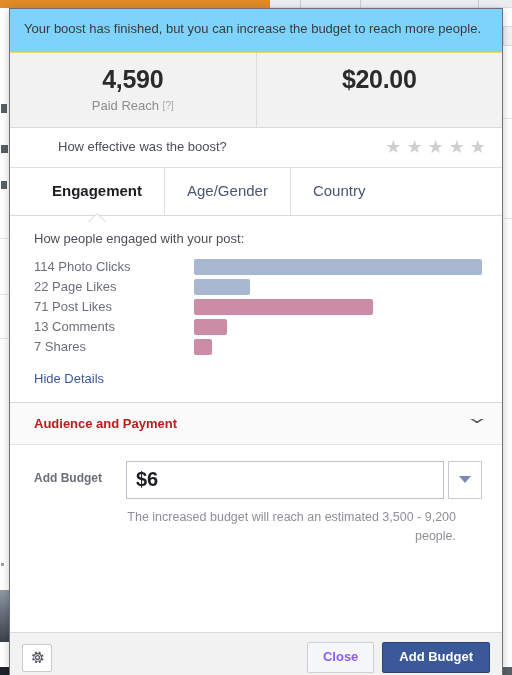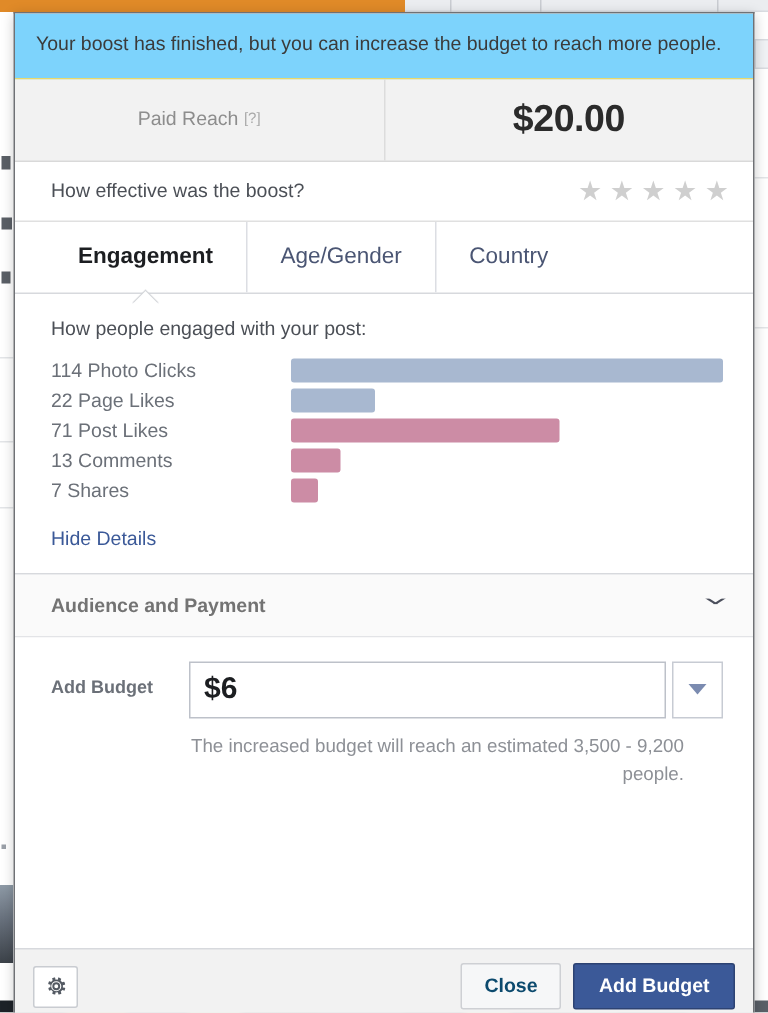--- a/index.html
+++ b/index.html
@@ -168,20 +168,21 @@
     display: flex;
     align-items: center;
     justify-content: space-between;
     padding: 10px 16px 11px 24px;
     border-bottom: 1px solid #e0e0e0;
     background: #ffffff;
   }
   .rating-question {
     font-size: 13px;
     color: #4b4f56;
+    margin-left: 24px;
   }
   .stars {
     display: flex;
     gap: 5px;
   }
   .star {
     font-size: 18px;
     line-height: 1;
     color: #cfcfcf;
     cursor: pointer;
@@ -277,21 +278,21 @@
     display: flex;
     align-items: center;
     justify-content: space-between;
     padding: 13px 18px 13px 24px;
     background: #fafafa;
     border-bottom: 1px solid #e3e4e7;
   }
   .audience-title {
     font-size: 13px;
     font-weight: bold;
-    color: #737373;
+    color: #b91c1c;
   }
   .chevron-down {
     width: 14px; height: 9px;
     position: relative;
   }
   .chevron-down::before,
   .chevron-down::after {
     content: "";
     position: absolute;
     top: 0;
@@ -403,21 +404,21 @@
     font-size: 13px;
     font-weight: bold;
     border-radius: 2px;
     cursor: pointer;
     padding: 7px 15px;
     line-height: 1.15;
   }
   .btn-secondary {
     background: #f6f7f8;
     border: 1px solid #ced0d4;
-    color: #0c4a6e;
+    color: #8b5cf6;
   }
   .btn-primary {
     background: #3b5998;
     border: 1px solid #2d4373;
     color: #ffffff;
     padding: 7px 16px;
   }
 </style>
 </head>
 <body>
@@ -448,20 +449,21 @@
 
   <div class="bg-bottom-band"></div>
 </div>
 
 <div id="boost-dialog">
 
   <div class="notice-banner">Your boost has finished, but you can increase the budget to reach more people.</div>
 
   <div class="stats-row">
     <div class="stat-cell">
+      <div class="stat-value">4,590</div>
       <div class="stat-label">
         <span>Paid Reach</span>
         <span class="stat-help">[?]</span>
       </div>
     </div>
     <div class="stat-cell">
       <div class="stat-value">$20.00</div>
     </div>
   </div>
 

